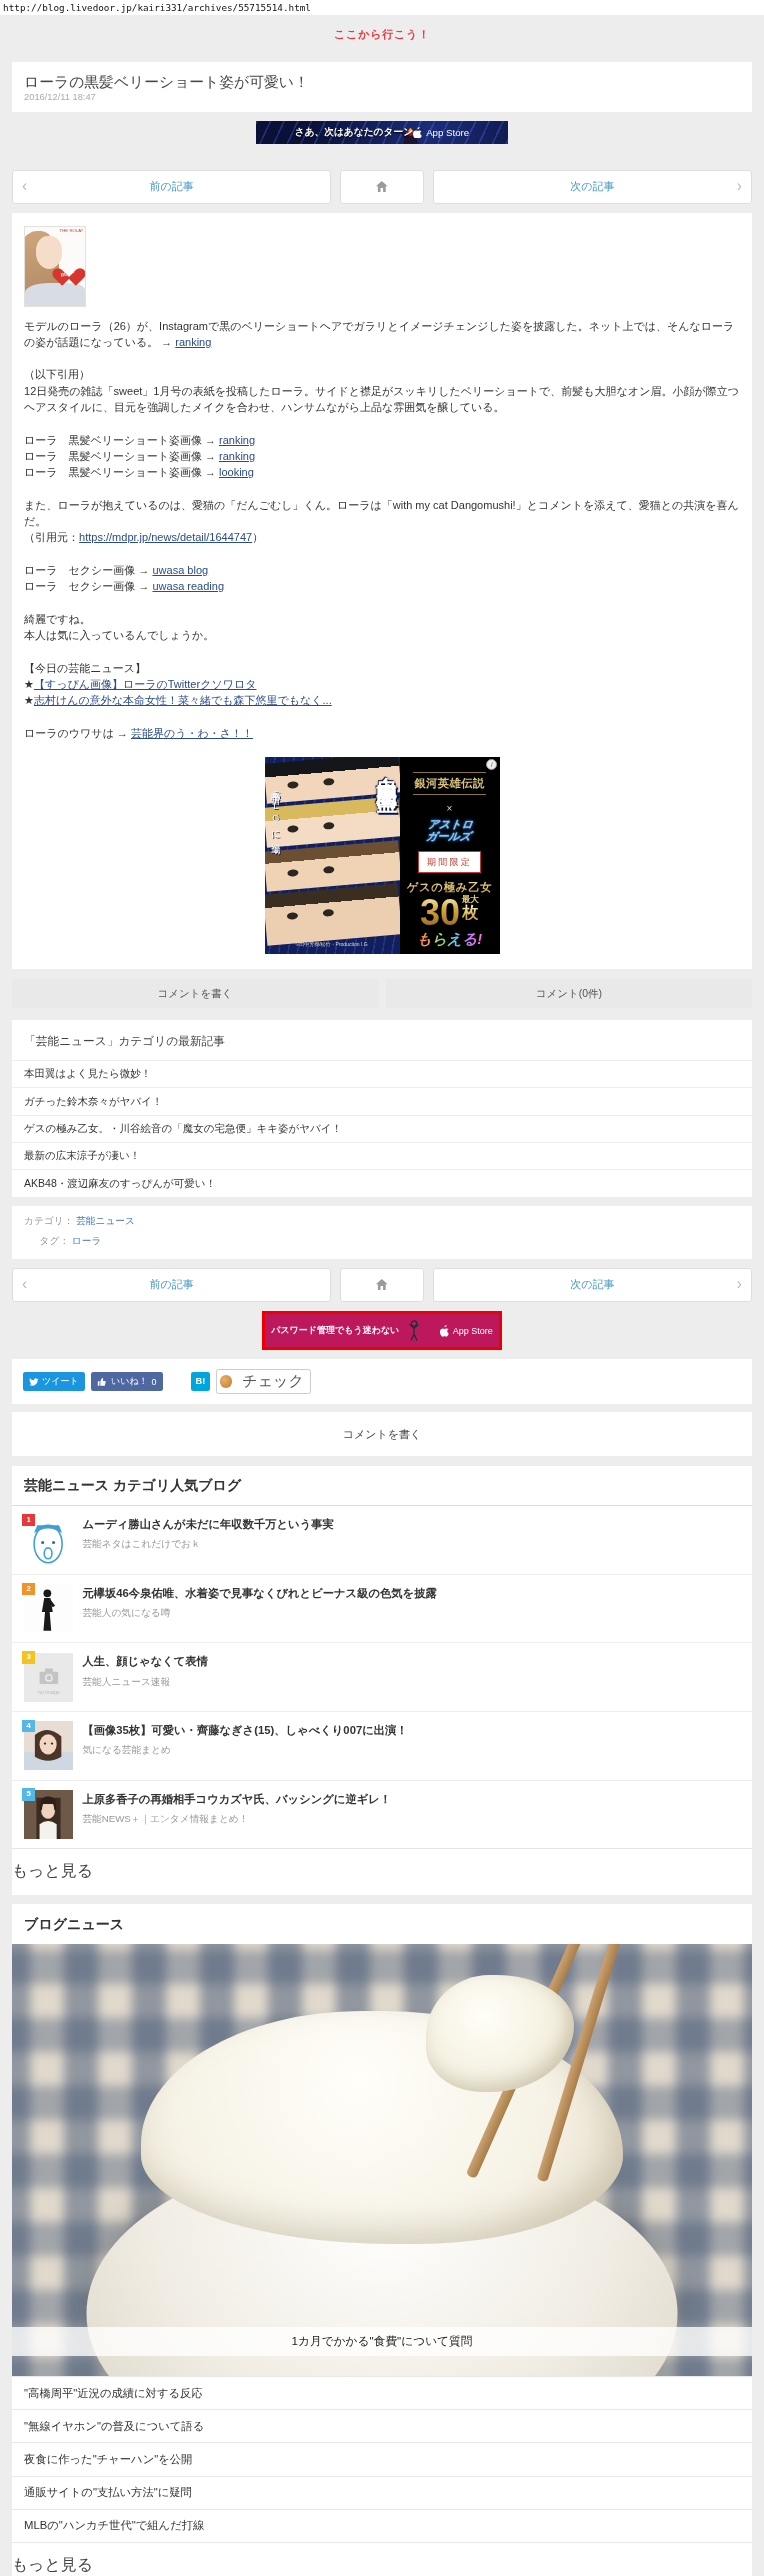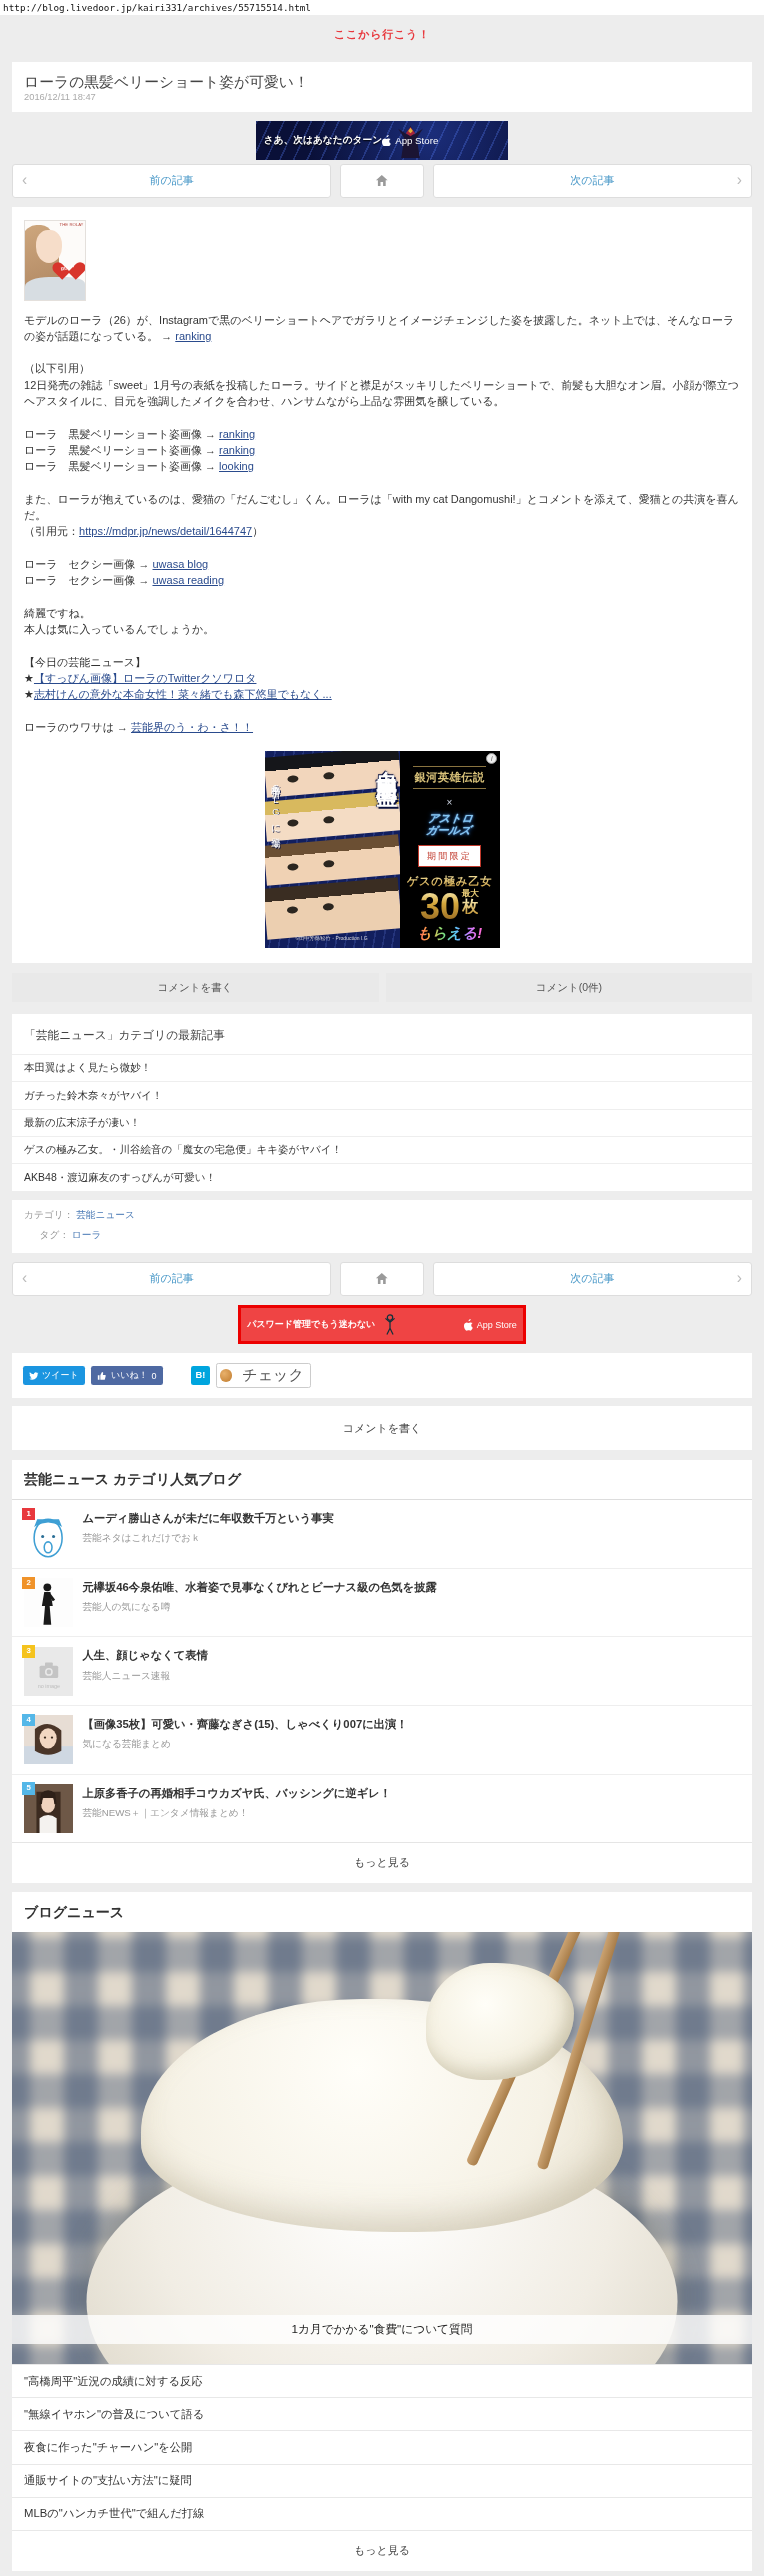--- a/index.html
+++ b/index.html
@@ -12,24 +12,24 @@
 
   .wrap { padding:0 11.7px; }
   .card { background:#fff; margin-bottom:9.3px; }
 
   
   .title-card { padding:11px 12.4px 9.3px; }
   .title-card h2 { font-size:14.8px; font-weight:normal; color:#444; margin-bottom:0; }
   .date { font-size:9.3px; color:#aaa; }
 
   
-  .ad-top { width:252px; height:39px; margin:0 auto 4px; background:
+  .ad-top { width:252px; height:23px; margin:0 auto 26px; background:
       repeating-linear-gradient(115deg, rgba(90,130,255,.28) 0 1.6px, rgba(0,0,0,0) 1.6px 12.4px),
       radial-gradient(circle at 70% 30%, #1b2d7a 0%, #0a1038 70%);
-    display:flex; align-items:center; justify-content:flex-start; padding:0 7.8px; position:relative; overflow:hidden; }
+    display:flex; align-items:center; justify-content:center; padding:0 7.8px; position:relative; overflow:hidden; }
   .ad-top-text { color:#fff; font-size:9.7px; font-weight:bold; text-shadow:0 0.8px 1.6px #000; z-index:2; }
   .ad-chars { position:absolute; left:52%; top:3.1px; width:47px; height:34px; z-index:1; }
   .appstore { color:#fff; font-size:9.7px; display:flex; align-items:center; gap:3.1px; z-index:2; }
   .appstore svg { width:10px; height:11.7px; }
 
   
   .navrow { display:flex; gap:8.6px; margin-bottom:9.3px; }
   .navbtn { background:#fff; border:0.8px solid #ddd; border-radius:3.1px; height:34px; display:flex; align-items:center; justify-content:center; position:relative; cursor:pointer; }
   .navbtn.prev { flex:1.52; } .navbtn.next { flex:1.52; } .navbtn.home { width:84px; }
   .navlabel { color:#4596c7; font-size:11px; }
@@ -89,21 +89,21 @@
   .latest h3 { font-size:11.7px; font-weight:normal; color:#444; padding:9.3px 12.4px 11px; }
   .latest a { display:block; font-size:10.5px; color:#333; padding:6.2px 12.4px; border-top:0.8px solid #eee; text-decoration:none; cursor:pointer; }
 
   
   .meta { padding:9.3px 12.4px 11px; font-size:9.7px; }
   .meta .row { margin-bottom:6.2px; }
   .meta .lbl { color:#9a9a9a; display:inline-block; min-width:45px; text-align:right; }
   .meta .val { color:#4a7ab5; cursor:pointer; }
 
   
-  .ad-pass { width:288px; height:39px; margin:0 auto 9.3px; border:3.9px solid #ec0000; background:#ef4444; display:flex; align-items:center; padding:0 6.2px; gap:4.7px; position:relative; overflow:hidden;justify-content:flex-end; }
+  .ad-pass { width:240px; height:39px; margin:0 auto 9.3px; border:3.9px solid #ec0000; background:#be185d; display:flex; align-items:center; padding:0 6.2px; gap:4.7px; position:relative; overflow:hidden;justify-content:flex-end; }
   .ad-pass-text { color:#fff; font-size:9px; font-weight:bold; white-space:nowrap; }
   .ad-pass svg.man { width:20px; height:23px; flex:none; }
   .ad-pass .appstore { margin-left:auto; font-size:9px; }
 
   
   .social { display:flex; align-items:center; gap:6.2px; padding:9.3px 11px; margin-bottom:8.6px; }
   .btn-tw { background:#1b95e0; color:#fff; font-size:9px; border-radius:2.3px; padding:3.1px 6.2px; display:flex; gap:3.1px; align-items:center; cursor:pointer; }
   .btn-fb { background:#4e69a2; color:#fff; font-size:9px; border-radius:2.3px; padding:3.1px 6.2px; display:flex; gap:3.9px; align-items:center; cursor:pointer; }
   .btn-ht { background:#00a5de; color:#fff; font-weight:bold; font-size:9.3px; width:18.7px; height:18.7px; border-radius:2.3px; text-align:center; line-height:18.7px; margin-left:22px; cursor:pointer; }
   .btn-ck { background:#fff; border:0.8px solid #ccc; border-radius:2.3px; color:#555; font-size:15px; padding:2.3px 6.2px 2.3px 3.1px; display:flex; gap:10px; align-items:center; cursor:pointer; }
@@ -115,21 +115,21 @@
 
   
   .popular h3, .bnews h3 { font-size:14px; font-weight:bold; color:#333; padding:11.7px 12.4px 10px; border-bottom:0.8px solid #ddd; }
   .pitem { display:flex; gap:9.3px; padding:9.3px 12.4px; border-bottom:0.8px solid #eee; position:relative; cursor:pointer; }
   .pthumb { width:49px; height:49px; flex:none; position:relative; background:#fff; }
   .pthumb svg { width:49px; height:49px; display:block; }
   .rankb { position:absolute; top:-1.6px; left:-1.6px; width:12.4px; height:12.4px; color:#fff; font-size:7.8px; font-weight:bold; text-align:center; line-height:12.4px; z-index:2; }
   .r1 { background:#e8383d; } .r2 { background:#f0932a; } .r3 { background:#f5c31d; } .r4 { background:#54b7e8; } .r5 { background:#54b7e8; }
   .ptxt .t { font-size:11.3px; font-weight:bold; color:#333; margin:1.6px 0 6.2px; }
   .ptxt .s { font-size:9.7px; color:#999; }
-  .more { text-align:center; padding:11.7px 0 13.2px; font-size:11px; color:#444; cursor:pointer; }
+  .more { text-align:left; padding:11.7px 0 13.2px; font-size:16px; color:#444; cursor:pointer; }
   .popular .more { border-top:0; }
 
   
   .bnews h3 { border-bottom:0; }
   .rice-hero { position:relative; height:432px; overflow:hidden; cursor:pointer; }
   .gingham { position:absolute; inset:-15.6px; background:
       repeating-linear-gradient(90deg, rgba(67,86,118,.5) 0 34px, rgba(255,255,255,.05) 34px 68px),
       repeating-linear-gradient(0deg, rgba(67,86,118,.42) 0 34px, rgba(255,255,255,.06) 34px 68px),
       #ddd5c6; filter:blur(5.4px); }
   .bowl { position:absolute; left:50%; bottom:-101px; transform:translateX(-50%); width:591px; height:327px; border-radius:50%; background:radial-gradient(ellipse at 50% 18%, #ffffff, #f1ede4 55%, #d8d2c2); box-shadow:0 -6.2px 31px rgba(80,80,60,.25); }
@@ -268,22 +268,22 @@
 
   <div class="cbt-row">
     <div class="cbt">コメントを書く</div>
     <div class="cbt">コメント(0件)</div>
   </div>
 
   <div class="card latest">
     <h3>「芸能ニュース」カテゴリの最新記事</h3>
     <a>本田翼はよく見たら微妙！</a>
     <a>ガチった鈴木奈々がヤバイ！</a>
+    <a>ゲスの極み乙女。・川谷絵音の「魔女の宅急便」キキ姿がヤバイ！</a>
     <a>最新の広末涼子が凄い！</a>
-    <a>ゲスの極み乙女。・川谷絵音の「魔女の宅急便」キキ姿がヤバイ！</a>
     <a>AKB48・渡辺麻友のすっぴんが可愛い！</a>
   </div>
 
   <div class="card meta">
     <div class="row">
       <span class="lbl">カテゴリ：</span>
       <span class="val">芸能ニュース</span>
     </div>
     <div class="row" style="margin-bottom:0;">
       <span class="lbl">タグ：</span>

